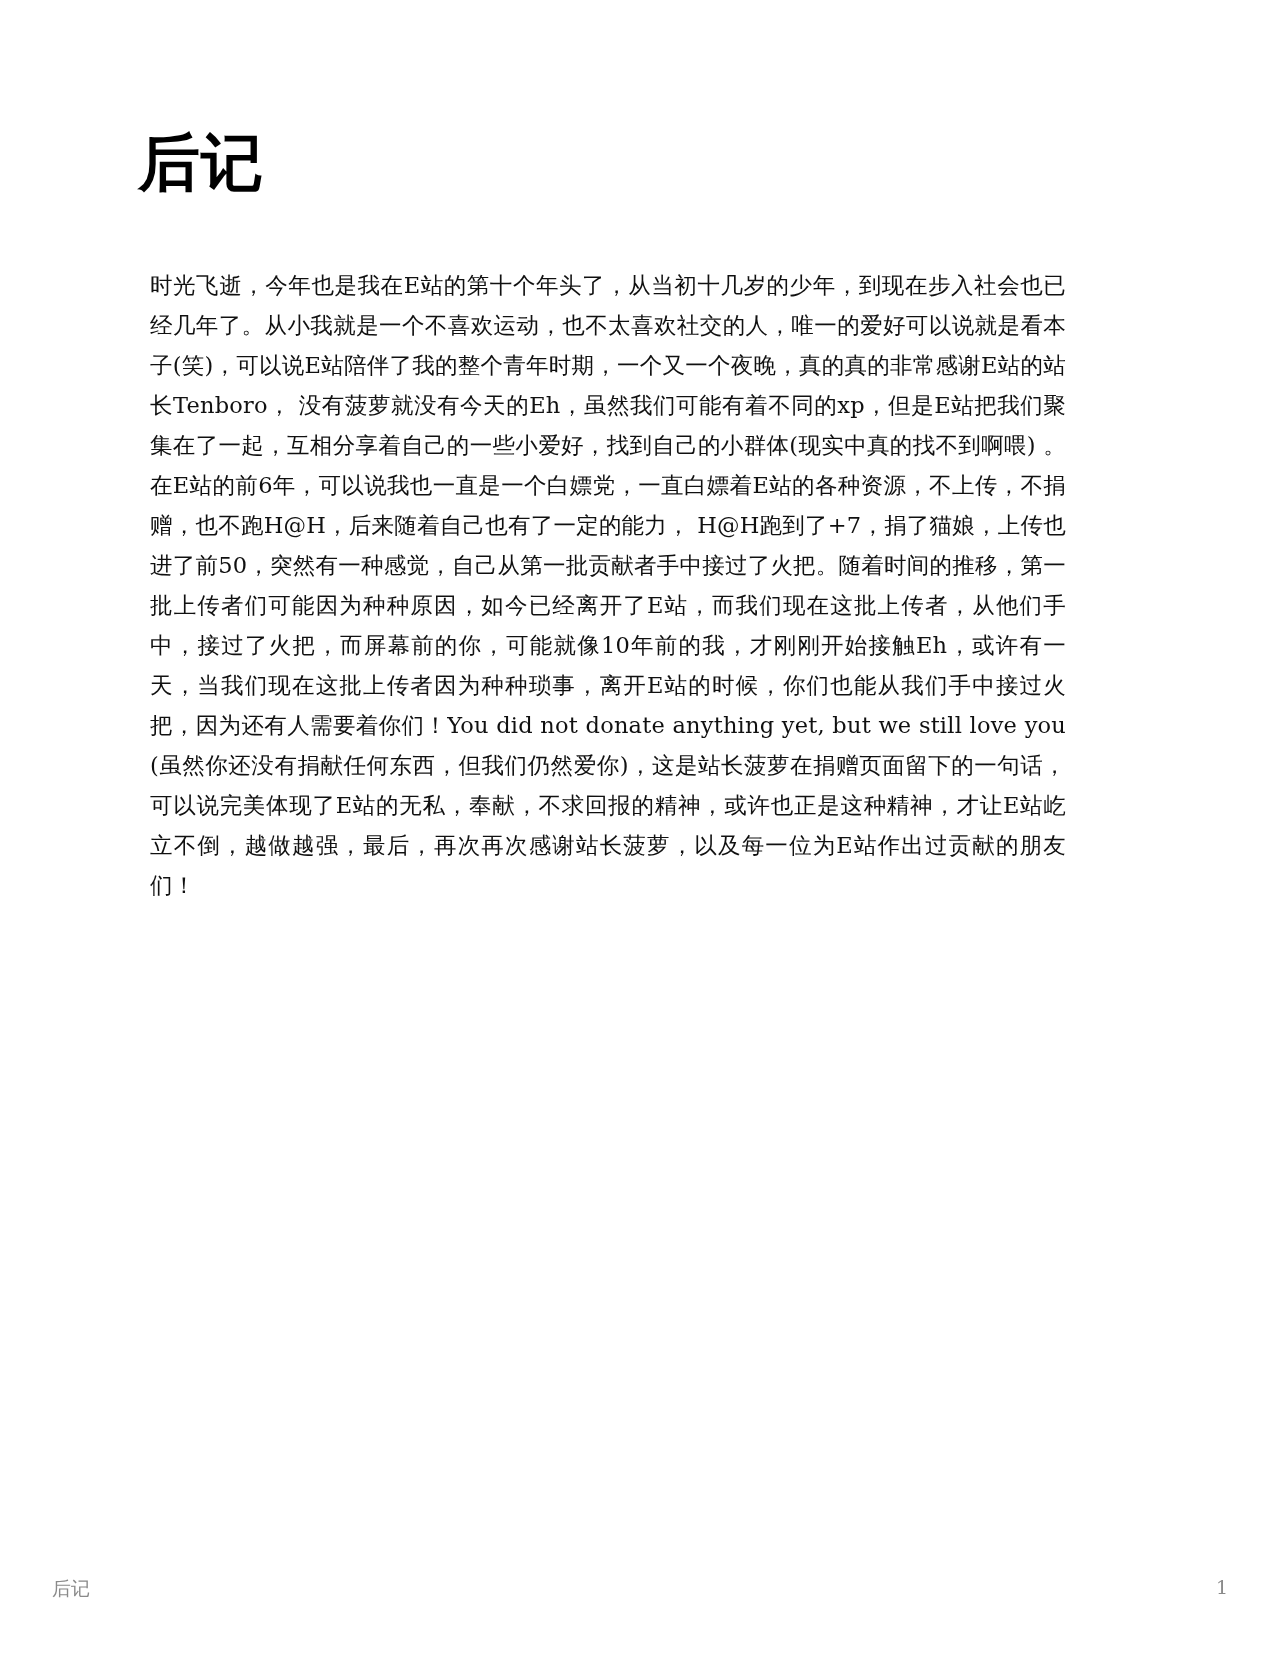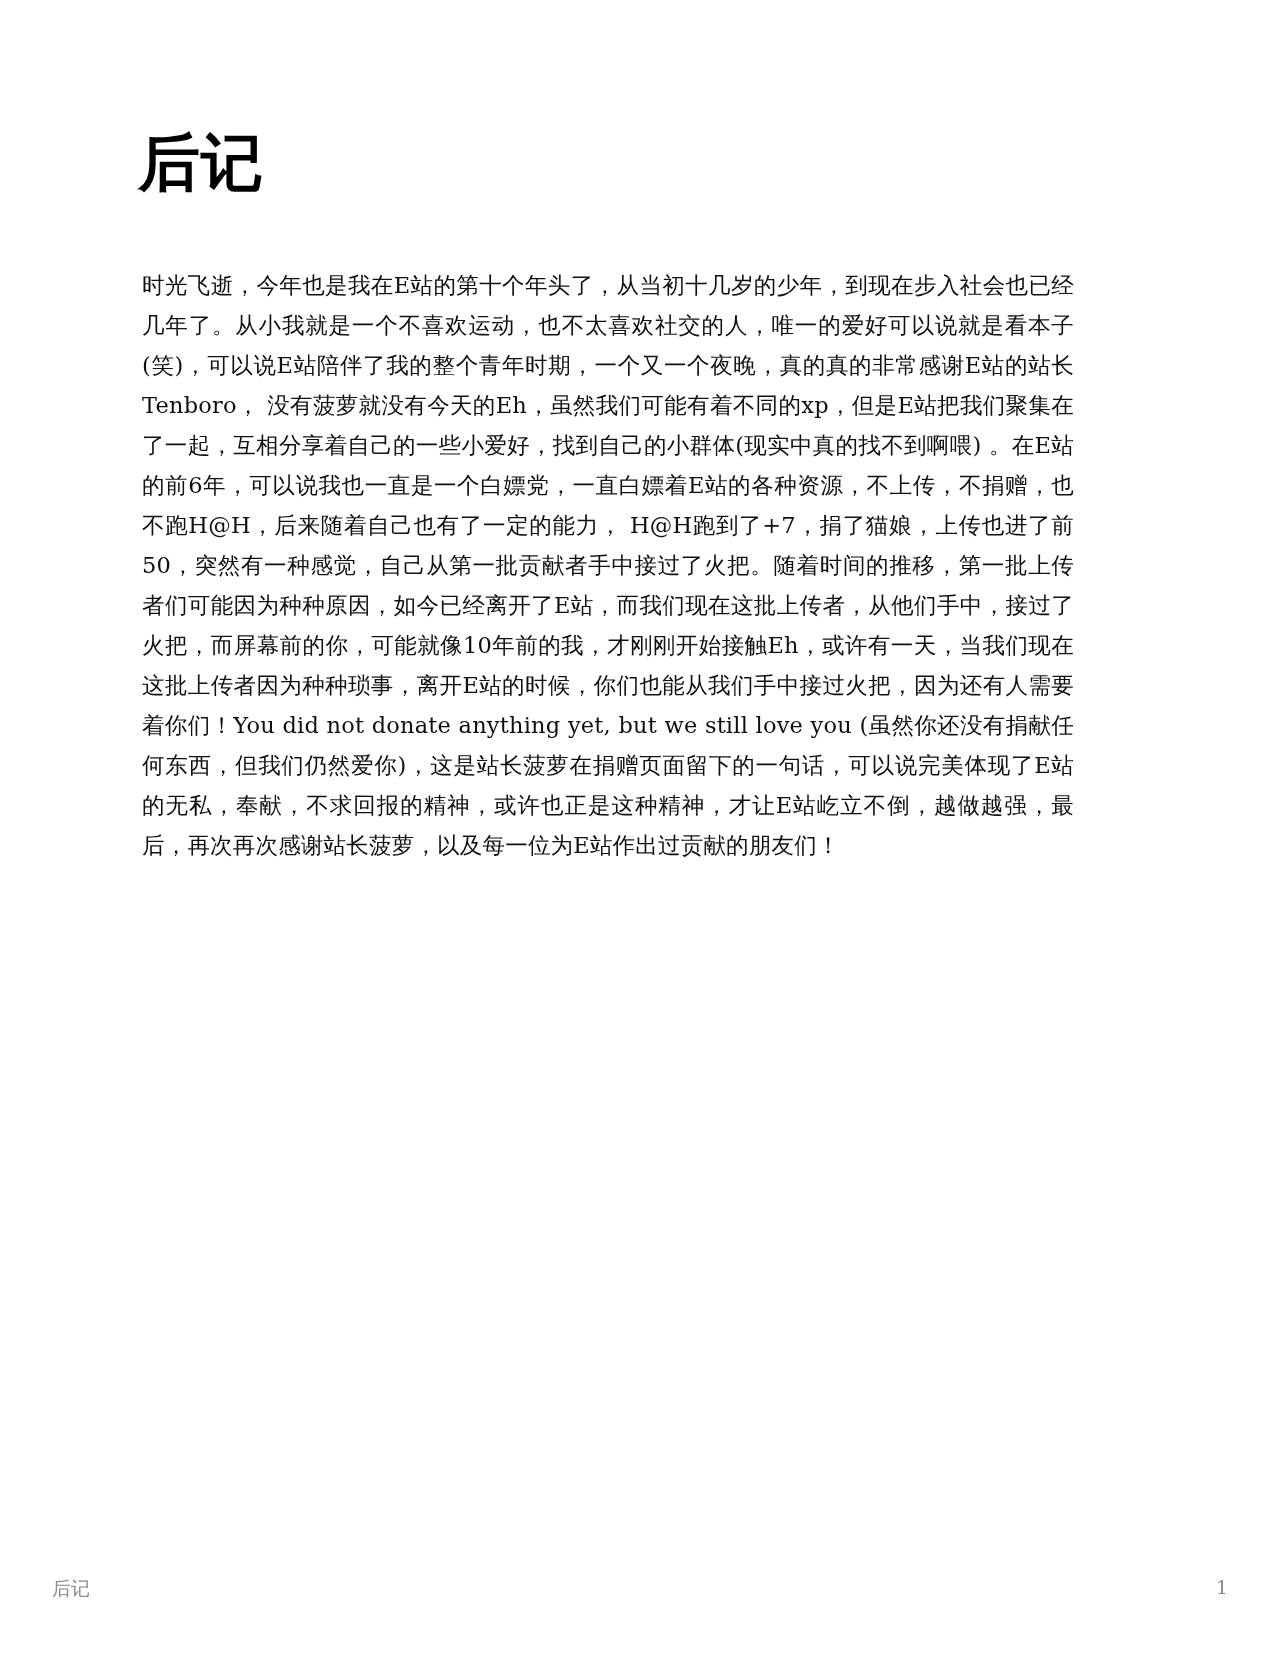--- a/index.html
+++ b/index.html
@@ -39,21 +39,21 @@
     margin: 0 0 70px 0;
   }
   .body-text {
     font-family: "DejaVu Serif", "Liberation Serif", serif;
     font-size: 22.5px;
     line-height: 40px;
     color: #101010;
     text-align: justify;
     text-justify: inter-character;
     letter-spacing: 0.2px;
-    margin: 4px;
+    margin: 12px;
     white-space: pre-wrap;
   }
   .footer {
     position: absolute;
     left: 0;
     bottom: 58px;
     width: 1280px;
     height: 24px;
   }
   .footer-left {

